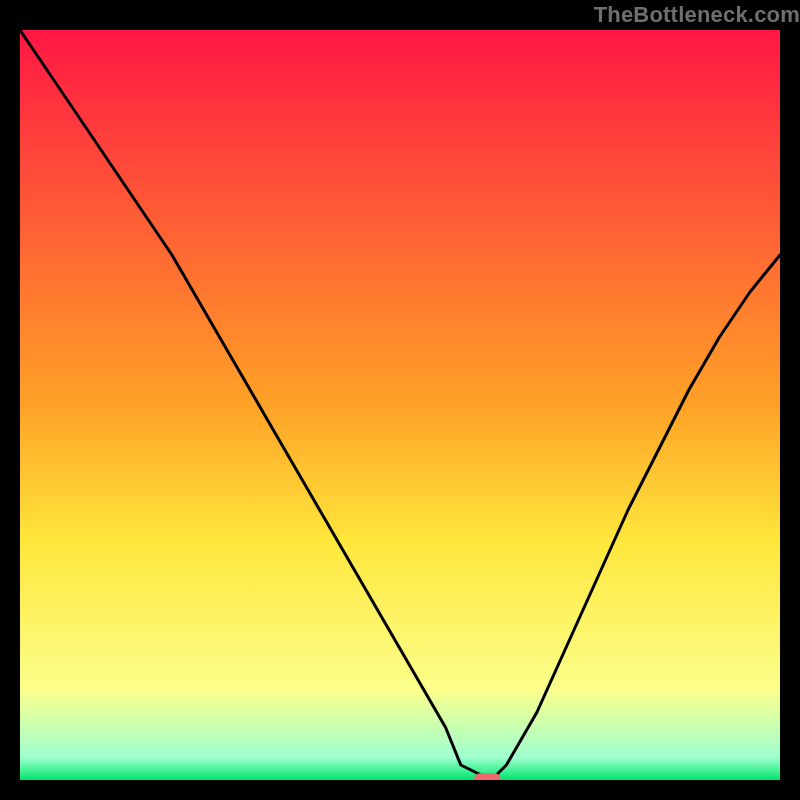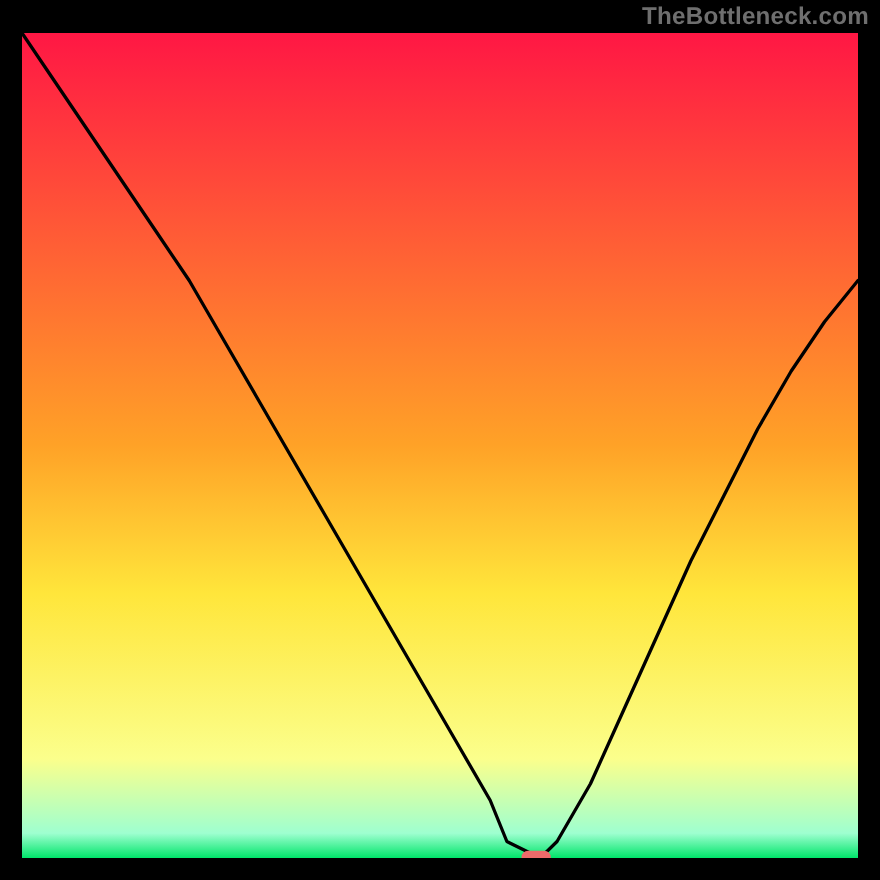--- a/index.html
+++ b/index.html
@@ -12,21 +12,21 @@
   }
   .frame {
     position: relative;
     width: 800px;
     height: 800px;
     background: #000;
   }
   .watermark {
     position: absolute;
     top: 2px;
-    right: 10px;
+    right: 0;
     font-family: Arial, Helvetica, sans-serif;
     font-size: 22px;
     font-weight: 600;
     color: #6f6f6f;
     letter-spacing: 0.2px;
     z-index: 10;
   }
   .plot-wrap {
     position: absolute;
     left: 20px;

